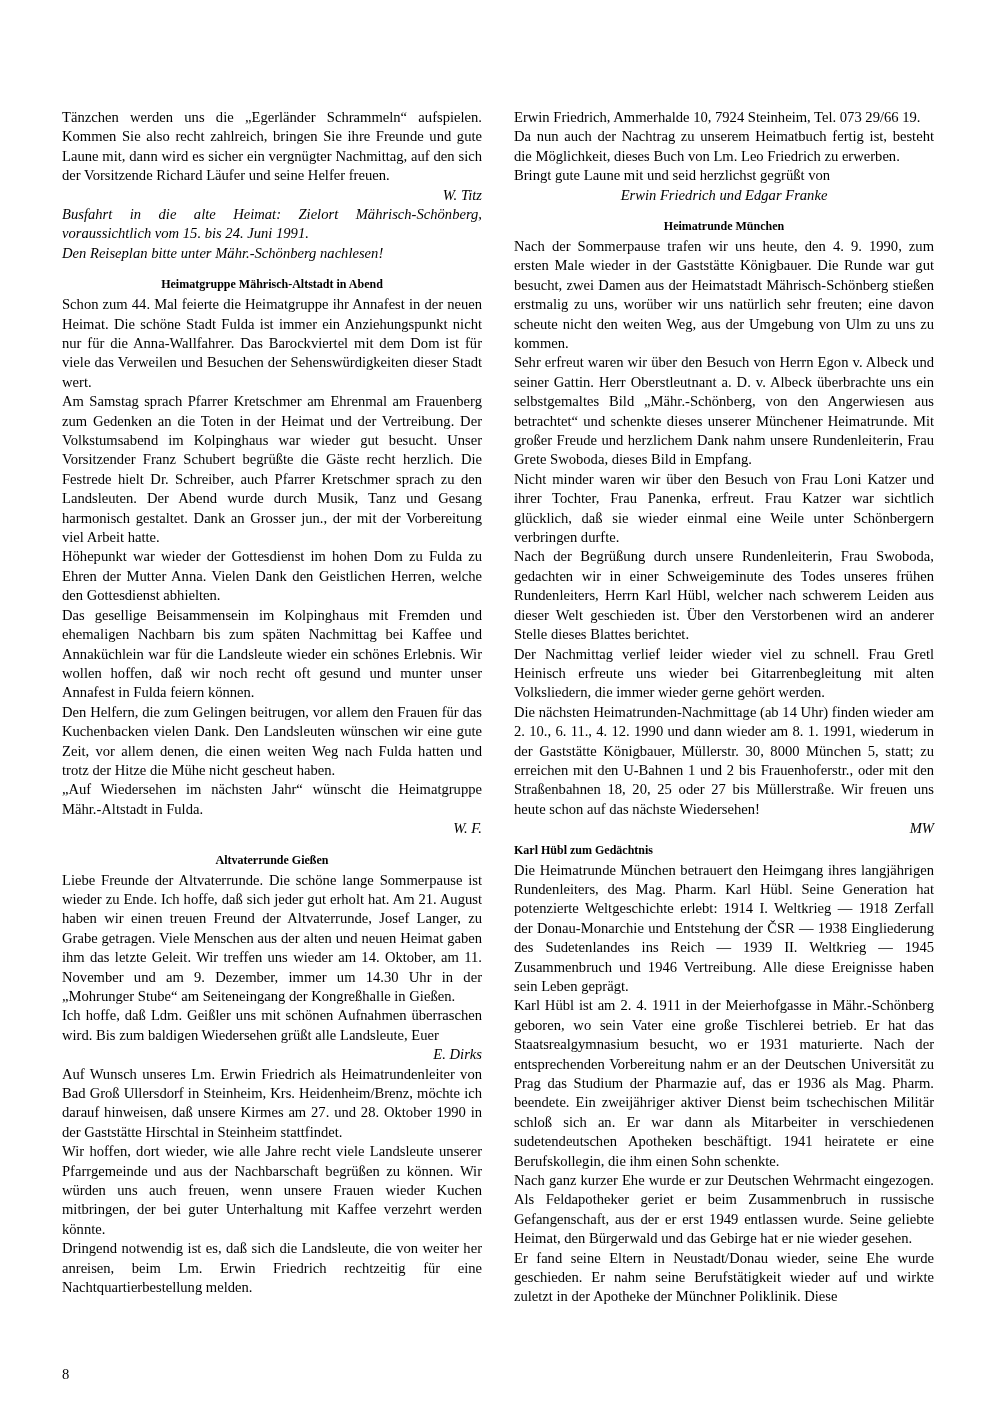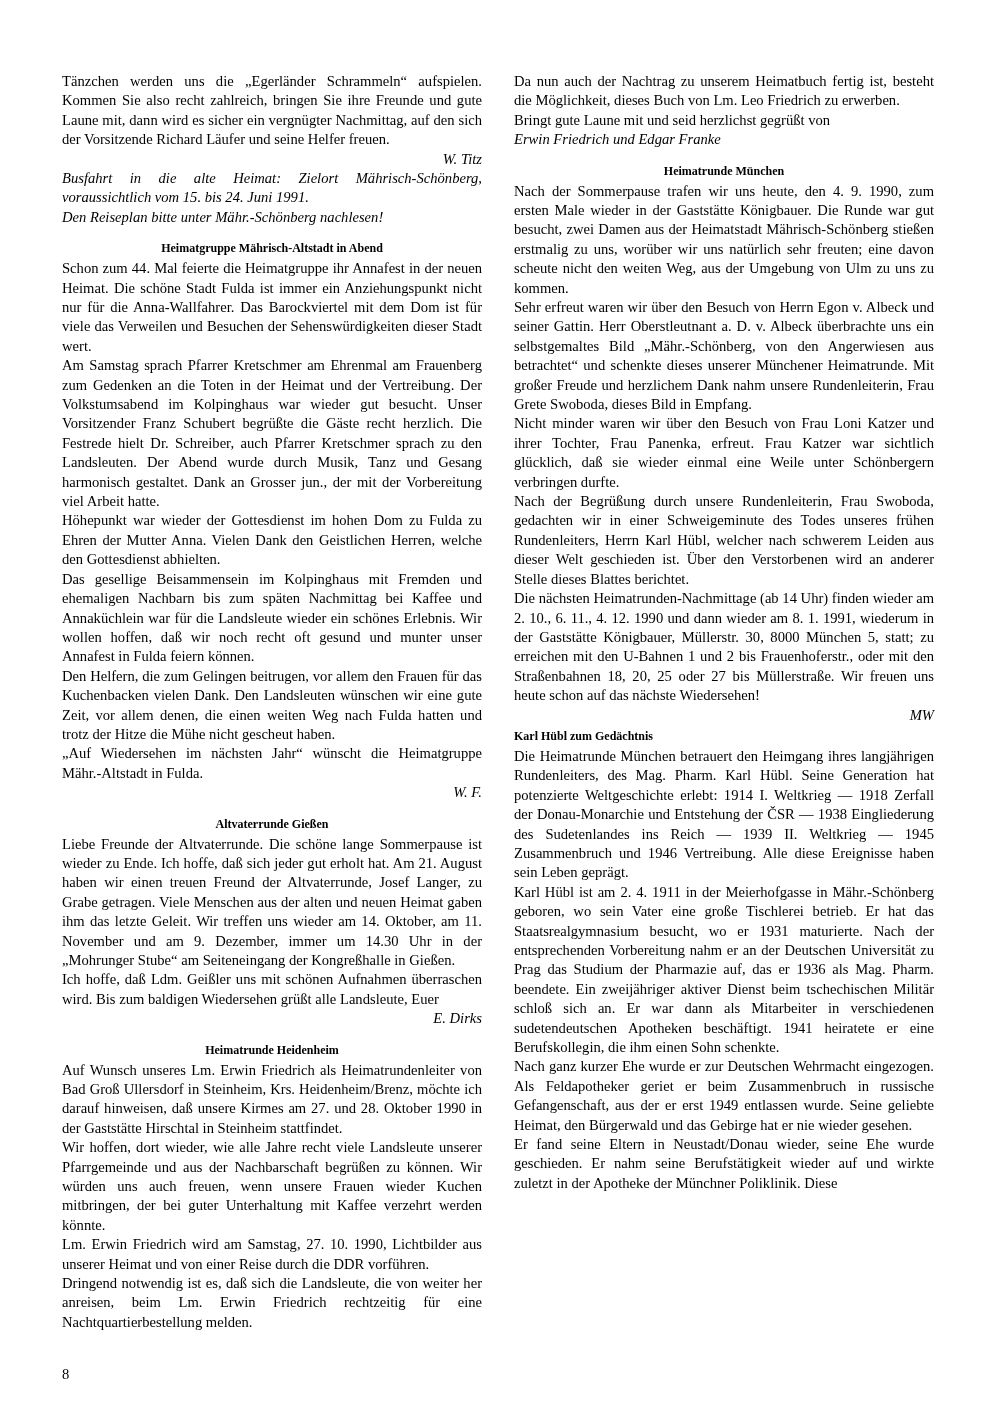--- a/index.html
+++ b/index.html
@@ -13,21 +13,21 @@
     font-family: "Liberation Serif", serif;
     color: #000000;
     position: relative;
   }
   .page {
     position: absolute;
     left: 0; top: 0;
     width: 1000px;
     height: 1425px;
     box-sizing: border-box;
-    padding: 72px 62px 0 62px;
+    padding: 108px 62px 0 62px;
   }
   .columns {
     display: flex;
     gap: 32px;
     align-items: flex-start;
   }
   .col {
     width: 420px;
     flex: 0 0 420px;
   }
@@ -53,21 +53,21 @@
     text-align: left;
     margin-top: 4px;
   }
   .sig {
     display: block;
     text-align: right;
     font-style: italic;
   }
   .sig-center {
     display: block;
-    text-align: left;
+    text-align: center;
     font-style: italic;
   }
   .inline-ital {
     font-style: italic;
   }
   .folio {
     position: absolute;
     left: 62px;
     bottom: 42px;
     font-size: 14.6px;
@@ -93,39 +93,39 @@
       <p>Das gesellige Beisammensein im Kolpinghaus mit Fremden und ehemaligen Nachbarn bis zum späten Nachmittag bei Kaffee und Annaküchlein war für die Landsleute wieder ein schönes Erlebnis. Wir wollen hoffen, daß wir noch recht oft gesund und munter unser Annafest in Fulda feiern können.</p>
       <p>Den Helfern, die zum Gelingen beitrugen, vor allem den Frauen für das Kuchenbacken vielen Dank. Den Landsleuten wünschen wir eine gute Zeit, vor allem denen, die einen weiten Weg nach Fulda hatten und trotz der Hitze die Mühe nicht gescheut haben.</p>
       <p>„Auf Wiedersehen im nächsten Jahr“ wünscht die Heimatgruppe Mähr.-Altstadt in Fulda.</p>
       <p class="sig">W. F.</p>
 
       <h2 class="section">Altvaterrunde Gießen</h2>
       <p>Liebe Freunde der Altvaterrunde. Die schöne lange Sommerpause ist wieder zu Ende. Ich hoffe, daß sich jeder gut erholt hat. Am 21. August haben wir einen treuen Freund der Altvaterrunde, Josef Langer, zu Grabe getragen. Viele Menschen aus der alten und neuen Heimat gaben ihm das letzte Geleit. Wir treffen uns wieder am 14. Oktober, am 11. November und am 9. Dezember, immer um 14.30 Uhr in der „Mohrunger Stube“ am Seiteneingang der Kongreßhalle in Gießen.</p>
       <p>Ich hoffe, daß Ldm. Geißler uns mit schönen Aufnahmen überraschen wird. Bis zum baldigen Wiedersehen grüßt alle Landsleute, Euer</p>
       <p class="sig">E. Dirks</p>
 
-      <h2 class="section">Heimatrunde Heidenheim</h2>
       <p>Auf Wunsch unseres Lm. Erwin Friedrich als Heimatrundenleiter von Bad Groß Ullersdorf in Steinheim, Krs. Heidenheim/Brenz, möchte ich darauf hinweisen, daß unsere Kirmes am 27. und 28. Oktober 1990 in der Gaststätte Hirschtal in Steinheim stattfindet.</p>
       <p>Wir hoffen, dort wieder, wie alle Jahre recht viele Landsleute unserer Pfarrgemeinde und aus der Nachbarschaft begrüßen zu können. Wir würden uns auch freuen, wenn unsere Frauen wieder Kuchen mitbringen, der bei guter Unterhaltung mit Kaffee verzehrt werden könnte.</p>
-      <p>Lm. Erwin Friedrich wird am Samstag, 27. 10. 1990, Lichtbilder aus unserer Heimat und von einer Reise durch die DDR vorführen.</p>
       <p>Dringend notwendig ist es, daß sich die Landsleute, die von weiter her anreisen, beim Lm. Erwin Friedrich rechtzeitig für eine Nachtquartierbestellung melden.</p>
 
     </div>
 
     <div class="col">
 
+      <p>Erwin Friedrich, Ammerhalde 10, 7924 Steinheim, Tel. 073 29/66 19.</p>
       <p>Da nun auch der Nachtrag zu unserem Heimatbuch fertig ist, besteht die Möglichkeit, dieses Buch von Lm. Leo Friedrich zu erwerben.</p>
       <p>Bringt gute Laune mit und seid herzlichst gegrüßt von</p>
       <p class="sig-center"><span class="inline-ital">Erwin Friedrich</span><span> und </span><span class="inline-ital">Edgar Franke</span></p>
 
       <h2 class="section">Heimatrunde München</h2>
       <p>Nach der Sommerpause trafen wir uns heute, den 4. 9. 1990, zum ersten Male wieder in der Gaststätte Königbauer. Die Runde war gut besucht, zwei Damen aus der Heimatstadt Mährisch-Schönberg stießen erstmalig zu uns, worüber wir uns natürlich sehr freuten; eine davon scheute nicht den weiten Weg, aus der Umgebung von Ulm zu uns zu kommen.</p>
       <p>Sehr erfreut waren wir über den Besuch von Herrn Egon v. Albeck und seiner Gattin. Herr Oberstleutnant a. D. v. Albeck überbrachte uns ein selbstgemaltes Bild „Mähr.-Schönberg, von den Angerwiesen aus betrachtet“ und schenkte dieses unserer Münchener Heimatrunde. Mit großer Freude und herzlichem Dank nahm unsere Rundenleiterin, Frau Grete Swoboda, dieses Bild in Empfang.</p>
       <p>Nicht minder waren wir über den Besuch von Frau Loni Katzer und ihrer Tochter, Frau Panenka, erfreut. Frau Katzer war sichtlich glücklich, daß sie wieder einmal eine Weile unter Schönbergern verbringen durfte.</p>
       <p>Nach der Begrüßung durch unsere Rundenleiterin, Frau Swoboda, gedachten wir in einer Schweigeminute des Todes unseres frühen Rundenleiters, Herrn Karl Hübl, welcher nach schwerem Leiden aus dieser Welt geschieden ist. Über den Verstorbenen wird an anderer Stelle dieses Blattes berichtet.</p>
+      <p>Der Nachmittag verlief leider wieder viel zu schnell. Frau Gretl Heinisch erfreute uns wieder bei Gitarrenbegleitung mit alten Volksliedern, die immer wieder gerne gehört werden.</p>
       <p>Die nächsten Heimatrunden-Nachmittage (ab 14 Uhr) finden wieder am 2. 10., 6. 11., 4. 12. 1990 und dann wieder am 8. 1. 1991, wiederum in der Gaststätte Königbauer, Müllerstr. 30, 8000 München 5, statt; zu erreichen mit den U-Bahnen 1 und 2 bis Frauenhoferstr., oder mit den Straßenbahnen 18, 20, 25 oder 27 bis Müllerstraße. Wir freuen uns heute schon auf das nächste Wiedersehen!</p>
       <p class="sig">MW</p>
 
       <h2 class="section left">Karl Hübl zum Gedächtnis</h2>
       <p>Die Heimatrunde München betrauert den Heimgang ihres langjährigen Rundenleiters, des Mag. Pharm. Karl Hübl. Seine Generation hat potenzierte Weltgeschichte erlebt: 1914 I. Weltkrieg — 1918 Zerfall der Donau-Monarchie und Entstehung der ČSR — 1938 Eingliederung des Sudetenlandes ins Reich — 1939 II. Weltkrieg — 1945 Zusammenbruch und 1946 Vertreibung. Alle diese Ereignisse haben sein Leben geprägt.</p>
       <p>Karl Hübl ist am 2. 4. 1911 in der Meierhofgasse in Mähr.-Schönberg geboren, wo sein Vater eine große Tischlerei betrieb. Er hat das Staatsrealgymnasium besucht, wo er 1931 maturierte. Nach der entsprechenden Vorbereitung nahm er an der Deutschen Universität zu Prag das Studium der Pharmazie auf, das er 1936 als Mag. Pharm. beendete. Ein zweijähriger aktiver Dienst beim tschechischen Militär schloß sich an. Er war dann als Mitarbeiter in verschiedenen sudetendeutschen Apotheken beschäftigt. 1941 heiratete er eine Berufskollegin, die ihm einen Sohn schenkte.</p>
       <p>Nach ganz kurzer Ehe wurde er zur Deutschen Wehrmacht eingezogen. Als Feldapotheker geriet er beim Zusammenbruch in russische Gefangenschaft, aus der er erst 1949 entlassen wurde. Seine geliebte Heimat, den Bürgerwald und das Gebirge hat er nie wieder gesehen.</p>
       <p>Er fand seine Eltern in Neustadt/Donau wieder, seine Ehe wurde geschieden. Er nahm seine Berufstätigkeit wieder auf und wirkte zuletzt in der Apotheke der Münchner Poliklinik. Diese</p>
 
     </div>

